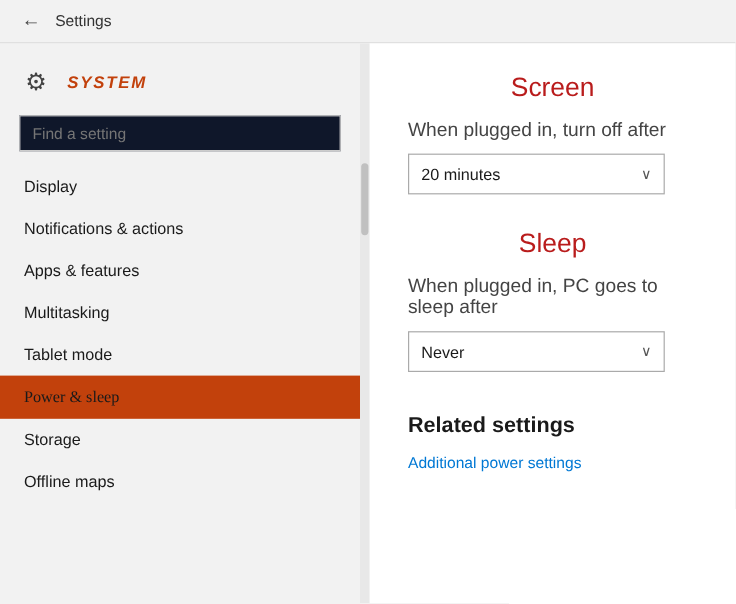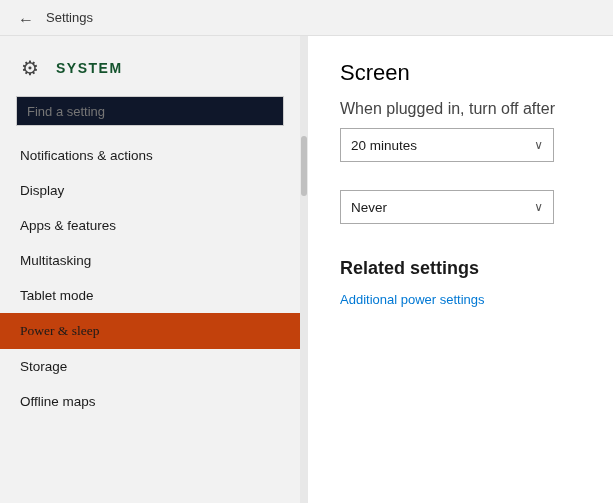--- a/index.html
+++ b/index.html
@@ -68,21 +68,22 @@
       display: flex;
       align-items: center;
       justify-content: center;
       font-size: 20px;
     }
 
     .sidebar-system-title {
       font-size: 14px;
       font-weight: 600;
       letter-spacing: 1.5px;
-      color: #14532d;
+      color: #c2410c;
+      font-style: italic;
     }
 
     .search-box-container {
       padding: 0 16px 12px 16px;
     }
 
     .search-box {
       width: 100%;
       height: 30px;
       border: 1px solid #ccc;
@@ -133,22 +134,23 @@
       background: white;
       padding: 24px 32px;
       overflow-y: auto;
       display: flex;
       flex-direction: column;
     }
 
     .section-title {
       font-size: 22px;
       font-weight: 300;
-      color: #000000;
+      color: #b91c1c;
       margin-bottom: 14px;
+      text-align: center;
     }
 
     .section-label {
       font-size: 16px;
       color: #444;
       margin-bottom: 10px;
     }
 
     .dropdown {
       width: 214px;
@@ -225,24 +227,24 @@
           </div>
           <span class="sidebar-system-title">SYSTEM</span>
         </div>
 
         <div class="search-box-container">
           <input class="search-box" type="text" placeholder="Find a setting" style="">
         </div>
 
         <div class="nav-items">
           <div class="nav-item">
+            <span>Display</span>
+          </div>
+          <div class="nav-item">
             <span>Notifications &amp; actions</span>
-          </div>
-          <div class="nav-item">
-            <span>Display</span>
           </div>
           <div class="nav-item">
             <span>Apps &amp; features</span>
           </div>
           <div class="nav-item">
             <span>Multitasking</span>
           </div>
           <div class="nav-item">
             <span>Tablet mode</span>
           </div>
@@ -269,20 +271,22 @@
       <div>
         <div class="section-title">Screen</div>
         <div class="section-label">When plugged in, turn off after</div>
         <div class="dropdown">
           <span class="dropdown-label">20 minutes</span>
           <span class="dropdown-arrow">∨</span>
         </div>
       </div>
 
       <div>
+        <div class="section-title">Sleep</div>
+        <div class="section-label">When plugged in, PC goes to sleep after</div>
         <div class="dropdown">
           <span class="dropdown-label">Never</span>
           <span class="dropdown-arrow">∨</span>
         </div>
       </div>
 
       <div>
         <div class="related-settings-title">Related settings</div>
         <a class="related-link">Additional power settings</a>
       </div>

